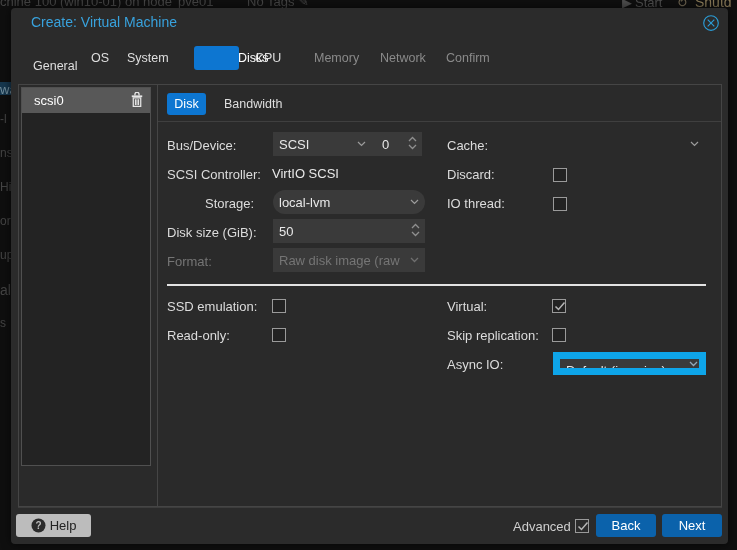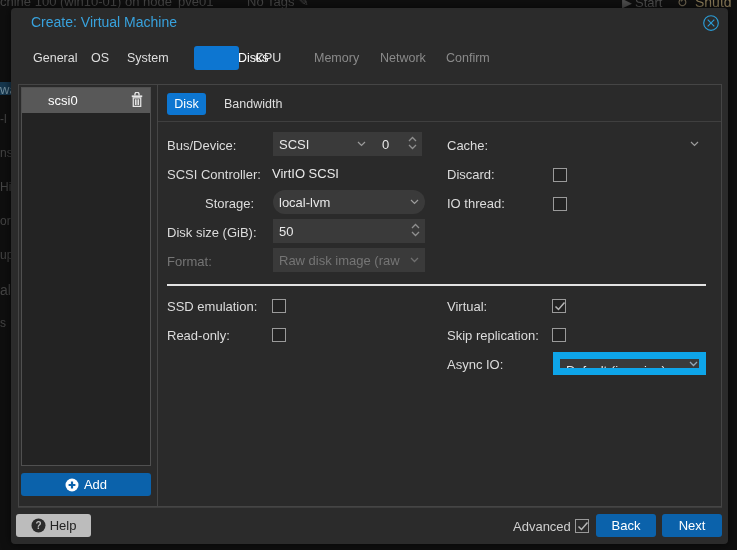--- a/index.html
+++ b/index.html
@@ -15,21 +15,21 @@
     color:#dfdfdf; }
   .tab.dis { color:#8a8a8a;text-align:center; }
   .tabactive { position:absolute; background:#0d76d1; color:#fff; border-radius:3px;
     text-align:center; }
   #body { position:absolute; left:7px; top:76px; width:704px; height:423px;
     border:1px solid #454545; background:#2a2a2a; }
   #list { position:absolute; left:10px; top:79px; width:130px; height:379px;
     border:1px solid #505050; background:#232323; }
   #listsel { position:absolute; left:0px; top:0px; width:128px; height:25px;
     background:#585858; color:#ffffff; font-size:13px; line-height:25px;
-    padding-left:26px; }
+    padding-left:12px; }
   .btn { position:absolute; background:#0b62ab; color:#fff; border-radius:3px;
     font-size:13px; text-align:center; }
   label.f { position:absolute; font-size:13px; color:#dcdcdc; white-space:nowrap; }
   label.dis { color:#757575; }
   .field { position:absolute; height:24px; background:#3a3a3a; font-size:13px;
     color:#e8e8e8; line-height:26px; padding-left:6px; white-space:nowrap; overflow:hidden; }
   .field.dis { color:#757575; }
   .chev { position:absolute; width:9px; height:6px; }
   .cb { position:absolute; width:14px; height:14px; background:#222222;
     border:1px solid #9a9a9a; }
@@ -57,46 +57,41 @@
   <div class="bgtxt" style="left:0;top:316px;font-size:12px;">s</div>
 
   <div id="modal">
     <div id="title">Create: Virtual Machine</div>
 
     <svg class="abs" style="left:692px;top:7px;" width="16" height="16" viewBox="0 0 16 16">
       <circle cx="8" cy="8" r="7.3" fill="none" stroke="#2b9cd6" stroke-width="1.15"></circle>
       <path d="M4.7 4.7 L11.3 11.3 M11.3 4.7 L4.7 11.3" stroke="#2b9cd6" stroke-width="1.15" fill="none"></path>
     </svg>
 
-    <div class="tab" style="left:22px;">General</div>
+    <div class="tab" style="left:22px;margin-top:8px;">General</div>
     <div class="tab" style="left:80px;">OS</div>
     <div class="tab" style="left:116px;">System</div>
     <div class="tab tabactive" style="left:183px;width:45px;padding-left:44px;">Disks</div>
     <div class="tab" style="left:244px;">CPU</div>
     <div class="tab dis" style="left:303px;">Memory</div>
     <div class="tab dis" style="left:369px;">Network</div>
     <div class="tab dis" style="left:435px;">Confirm</div>
 
     <div id="body"></div>
 
     <div id="list">
       <div id="listsel">scsi0</div>
       <svg class="abs" style="left:109px;top:4px;" width="12" height="16" viewBox="0 0 13 18">
         <path d="M4.2 4 V2.6 a2.3 2.3 0 0 1 4.6 0 V4" stroke="#e6e6e6" stroke-width="1.5" fill="none"></path>
         <path d="M0.6 4.8 h11.8" stroke="#e6e6e6" stroke-width="2" fill="none"></path>
         <path d="M2.3 6.6 h8.4 v9.6 h-8.4 z" stroke="#e6e6e6" stroke-width="1.4" fill="none"></path>
         <path d="M4.75 8.2 v6.5 M6.5 8.2 v6.5 M8.25 8.2 v6.5" stroke="#e6e6e6" stroke-width="1.2" fill="none"></path>
       </svg>
     </div>
 
-    <div class="btn" style="left:10px;top:465px;width:130px;height:23px;line-height:23px;">
-      <svg style="vertical-align:-3px;margin-right:5px;" width="14" height="14" viewBox="0 0 14 14">
-        <circle cx="7" cy="7" r="6.5" fill="#ffffff"></circle>
-        <path d="M7 3.6 V10.4 M3.6 7 H10.4" stroke="#0b62ab" stroke-width="2.2"></path>
-      </svg>Add</div>
 
     <div class="abs" style="left:146px;top:76px;width:1px;height:423px;background:#454545;"></div>
 
     <div class="tab tabactive" style="left:156px;top:85px;width:39px;height:22px;line-height:22px;">Disk</div>
     <div class="tab" style="left:213px;top:85px;height:22px;line-height:22px;">Bandwidth</div>
     <div class="abs" style="left:147px;top:113px;width:563px;height:1px;background:#3f3f3f;"></div>
 
     <label class="f" style="left:156px;top:130px;">Bus/Device:</label>
     <div class="field" style="left:262px;top:124px;width:104px;">SCSI</div>
     <svg class="chev" style="left:346px;top:133px;" viewBox="0 0 9 6">

